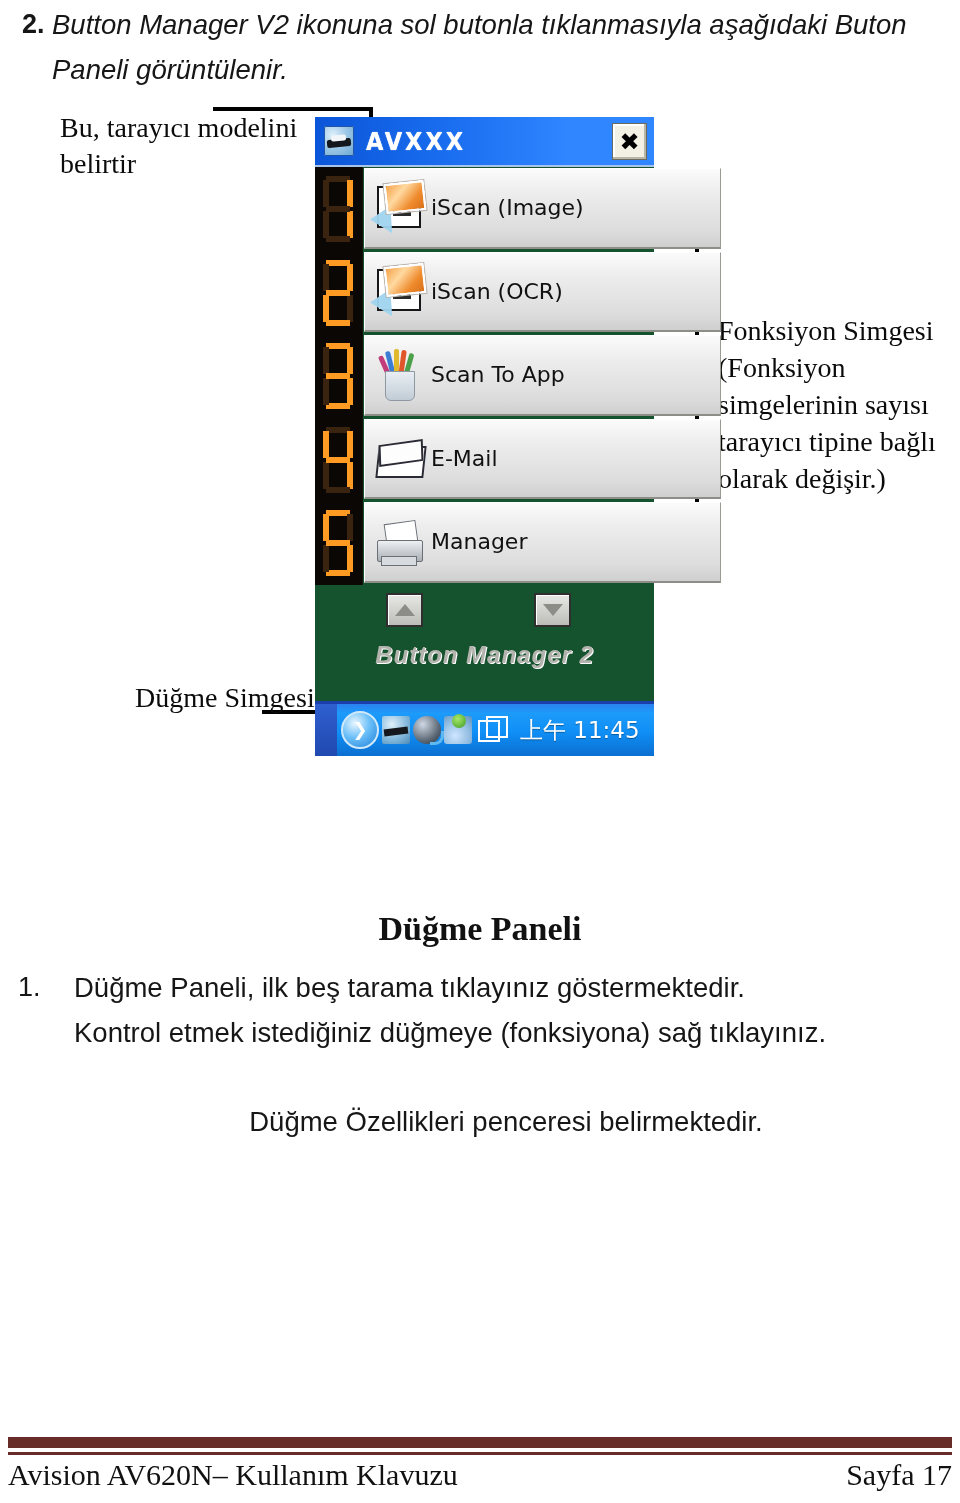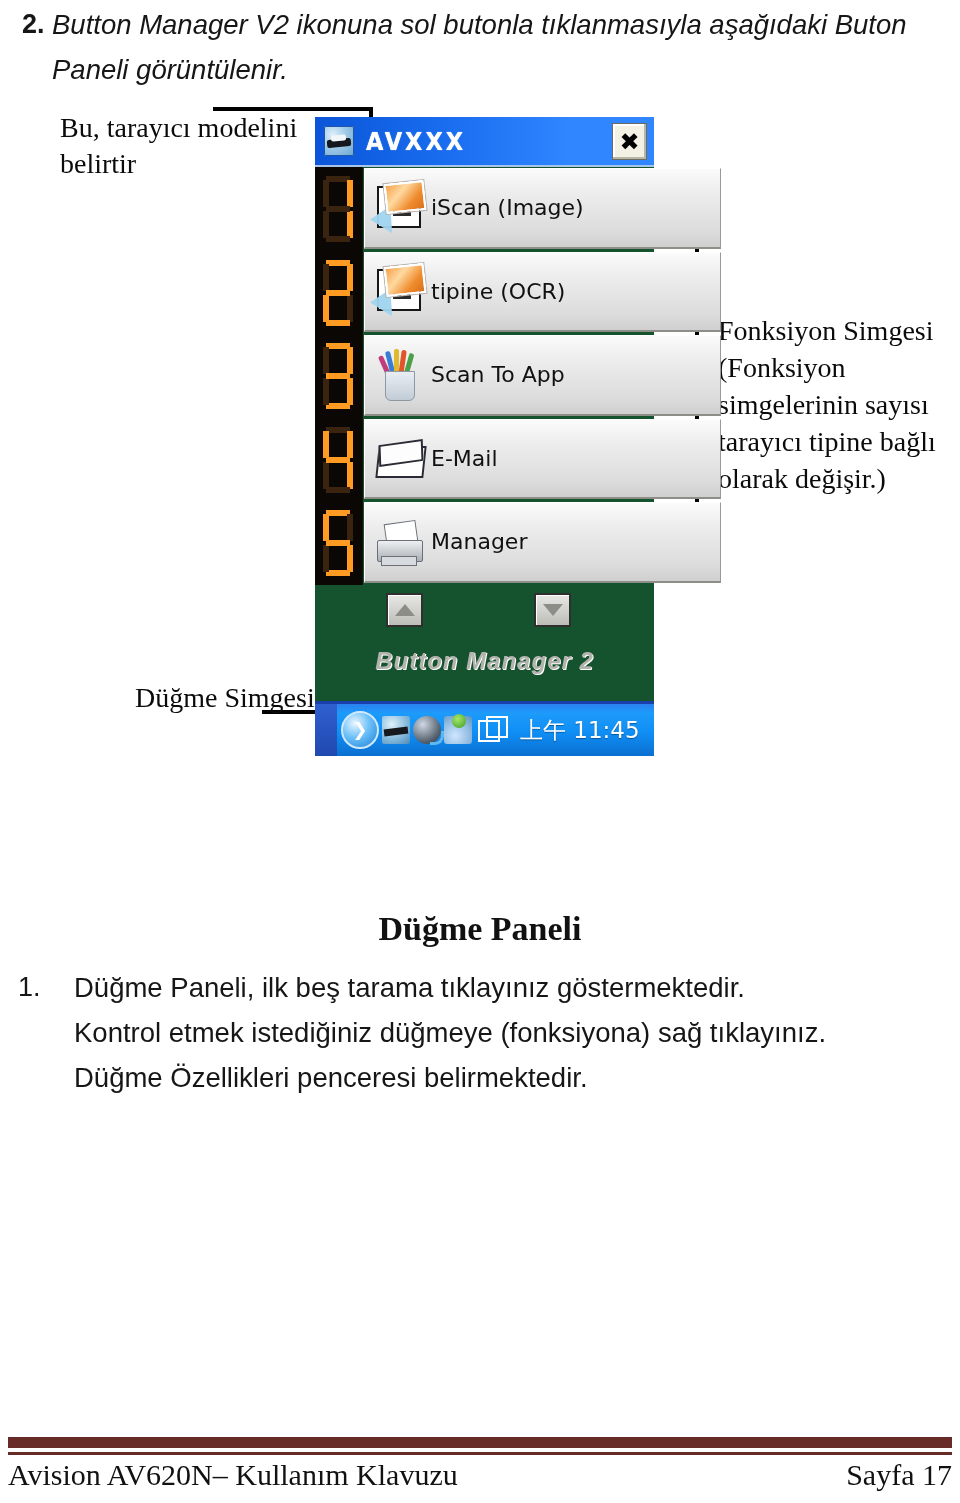--- a/index.html
+++ b/index.html
@@ -193,21 +193,21 @@
     border:2px solid #2f2f2f;
     box-shadow:inset 1px 1px 0 #ffffff;
     display:flex;align-items:center;justify-content:center;
   }
   #arrow-up{left:71px;}
   #arrow-down{left:219px;}
   .tri-up{width:0;height:0;border-left:10px solid transparent;border-right:10px solid transparent;border-bottom:12px solid #8d8d88;}
   .tri-down{width:0;height:0;border-left:10px solid transparent;border-right:10px solid transparent;border-top:12px solid #8d8d88;}
 
   .bm-brand{
-    text-align:center;margin-top:14px;
+    text-align:center;margin-top:8px;
     font-family:"Liberation Sans", sans-serif;
     font-style:italic;font-weight:700;font-size:24px;
     color:#b3b3ae;letter-spacing:1px;
     text-shadow:1px 1px 0 #ffffff;
   }
 
   
   .taskbar{
     position:absolute;left:0;bottom:0;width:339px;height:52px;
     background:linear-gradient(to bottom,#2b80ef 0%,#1d9bfb 18%,#0f8ef5 55%,#0b6fd0 100%);
@@ -264,21 +264,21 @@
     font-family:"Liberation Serif", serif;
     font-weight:700;font-size:34px;color:#111;
   }
   .step1{
     position:absolute;left:18px;top:965px;width:920px;
     font-family:"Liberation Sans", sans-serif;
     font-size:27.5px;line-height:45px;color:#161616;
   }
   .step1 .num{position:absolute;left:0;top:0;width:48px;font-weight:400;font-size:27px;}
   .step1 .body{display:block;margin-left:56px;text-align:justify;}
-  .step1 .last{text-align:left;}
+  .step1 .last{text-align:center;margin-top:44px;}
 
   
   .rule-thick{position:absolute;left:8px;top:1437px;width:944px;height:11px;background:#682c28;}
   .rule-thin{position:absolute;left:8px;top:1452px;width:944px;height:3px;background:#682c28;}
   .footer{
     position:absolute;left:8px;top:1458px;width:944px;
     font-family:"Liberation Serif", serif;font-size:30px;color:#111;
     display:flex;justify-content:space-between;align-items:flex-end;
   }
 </style>
@@ -344,21 +344,21 @@
             <i class="seg sf off"></i>
             <i class="seg sg"></i>
         </div>
         <div class="bcell">
           <div class="bicon ic-photo">
             <span class="frame"></span>
               <span class="beam"></span>
               <span class="txt"></span>
               <span class="pic"></span>
           </div>
-          <div class="blabel">tipine (OCR)</div>
+          <div class="blabel">iScan (OCR)</div>
         </div>
       </div>
 
       <div class="brow">
         <div class="led">
           <i class="seg sa"></i>
             <i class="seg sb"></i>
             <i class="seg sc"></i>
           <i class="seg sd"></i>
             <i class="seg se off"></i>

